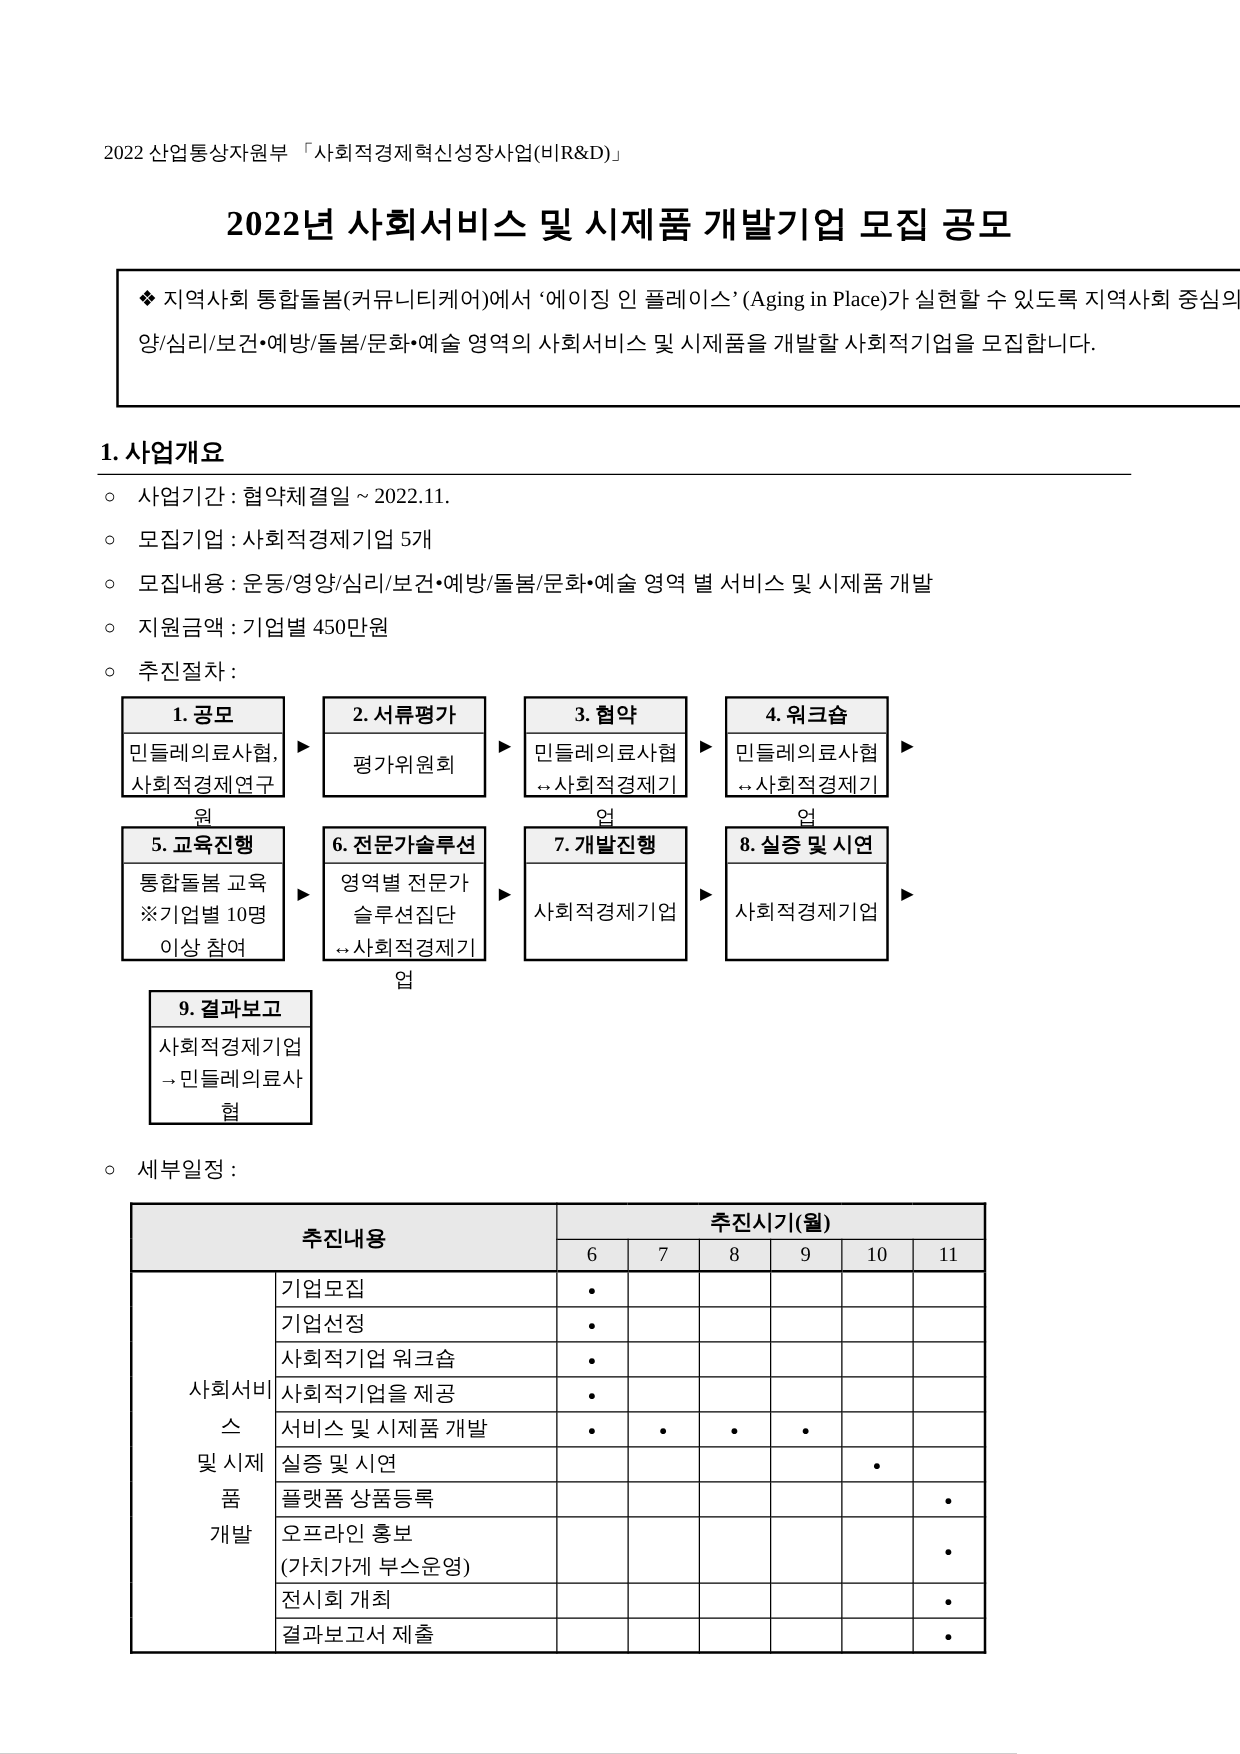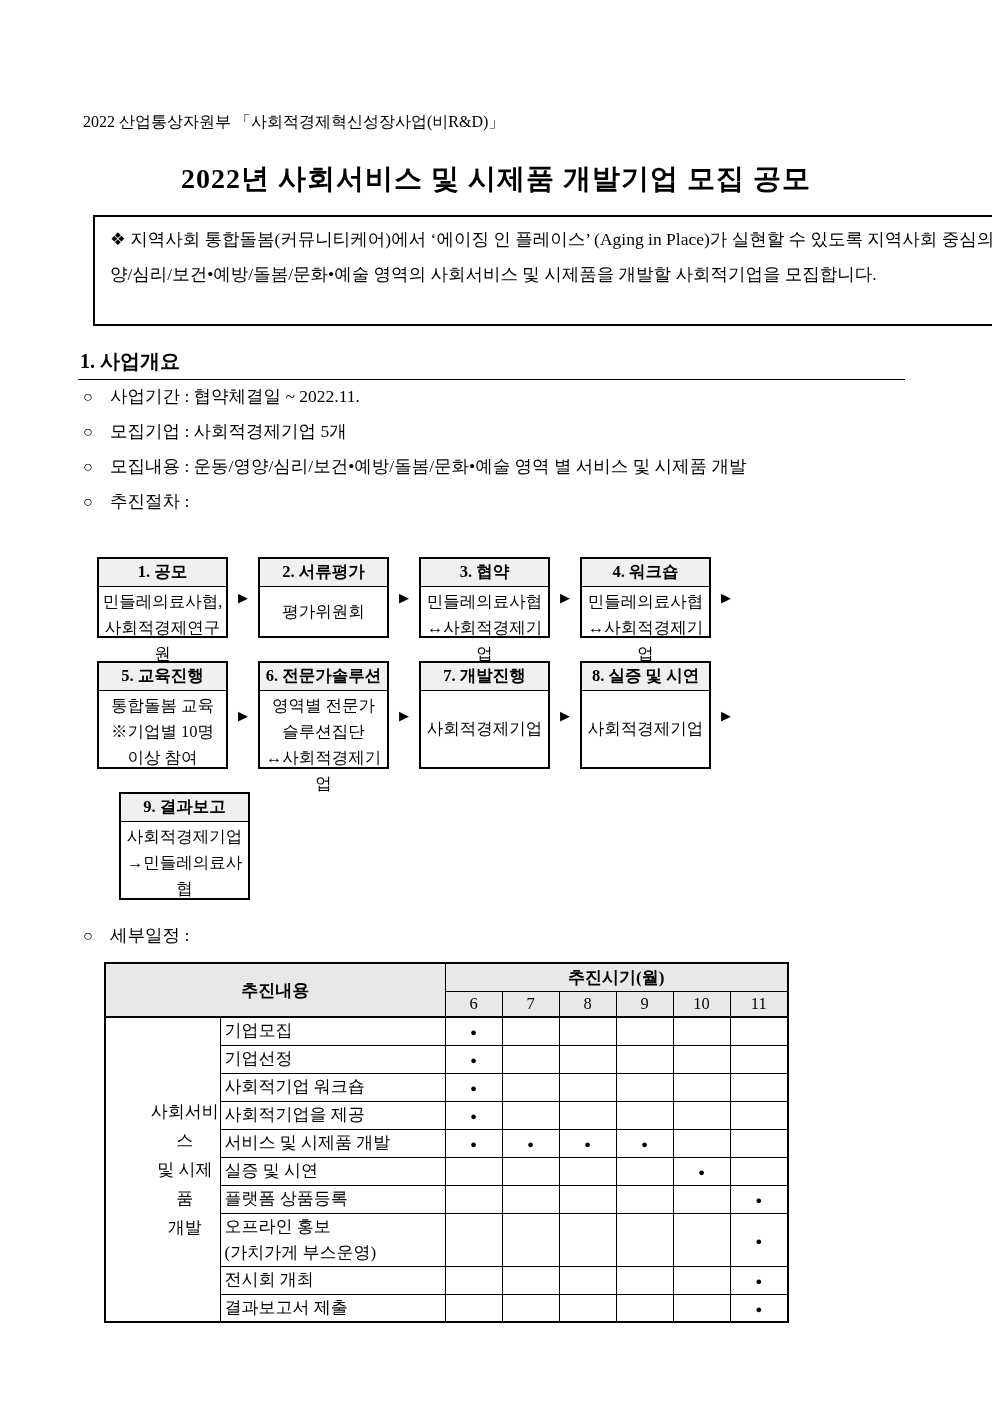--- a/index.html
+++ b/index.html
@@ -111,20 +111,21 @@
   <div class="intro-box"><span class="intro-marker">❖</span>
     <span>지역사회 통합돌봄(커뮤니티케어)에서 ‘에이징 인 플레이스’ (Aging in Place)가 실현할 수 있도록 지역사회 중심의 운동/영양/심리/보건•예방/돌봄/문화•예술 영역의 사회서비스 및 시제품을 개발할 사회적기업을 모집합니다.</span>
   </div>
 
   <div class="section-heading">1. 사업개요</div>
 
   <div class="bullet-list">
       <div class="bullet-item"><span class="bullet-marker">○</span><span>사업기간 : 협약체결일 ~ 2022.11.</span></div>
       <div class="bullet-item"><span class="bullet-marker">○</span><span>모집기업 : 사회적경제기업 5개</span></div>
       <div class="bullet-item"><span class="bullet-marker">○</span><span>모집내용 : 운동/영양/심리/보건•예방/돌봄/문화•예술 영역 별 서비스 및 시제품 개발</span></div>
+      <div class="bullet-item"><span class="bullet-marker">○</span><span>지원금액 : 기업별 450만원</span></div>
       <div class="bullet-item"><span class="bullet-marker">○</span><span>추진절차 :</span></div>
     </div>
 
   <div class="flow-row flow-row-1">
       <div class="flow-step">
         <div class="flow-step-title">1. 공모</div>
         <div class="flow-step-body">
           <div>민들레의료사협,</div>
           <div>사회적경제연구원</div>
         </div>

